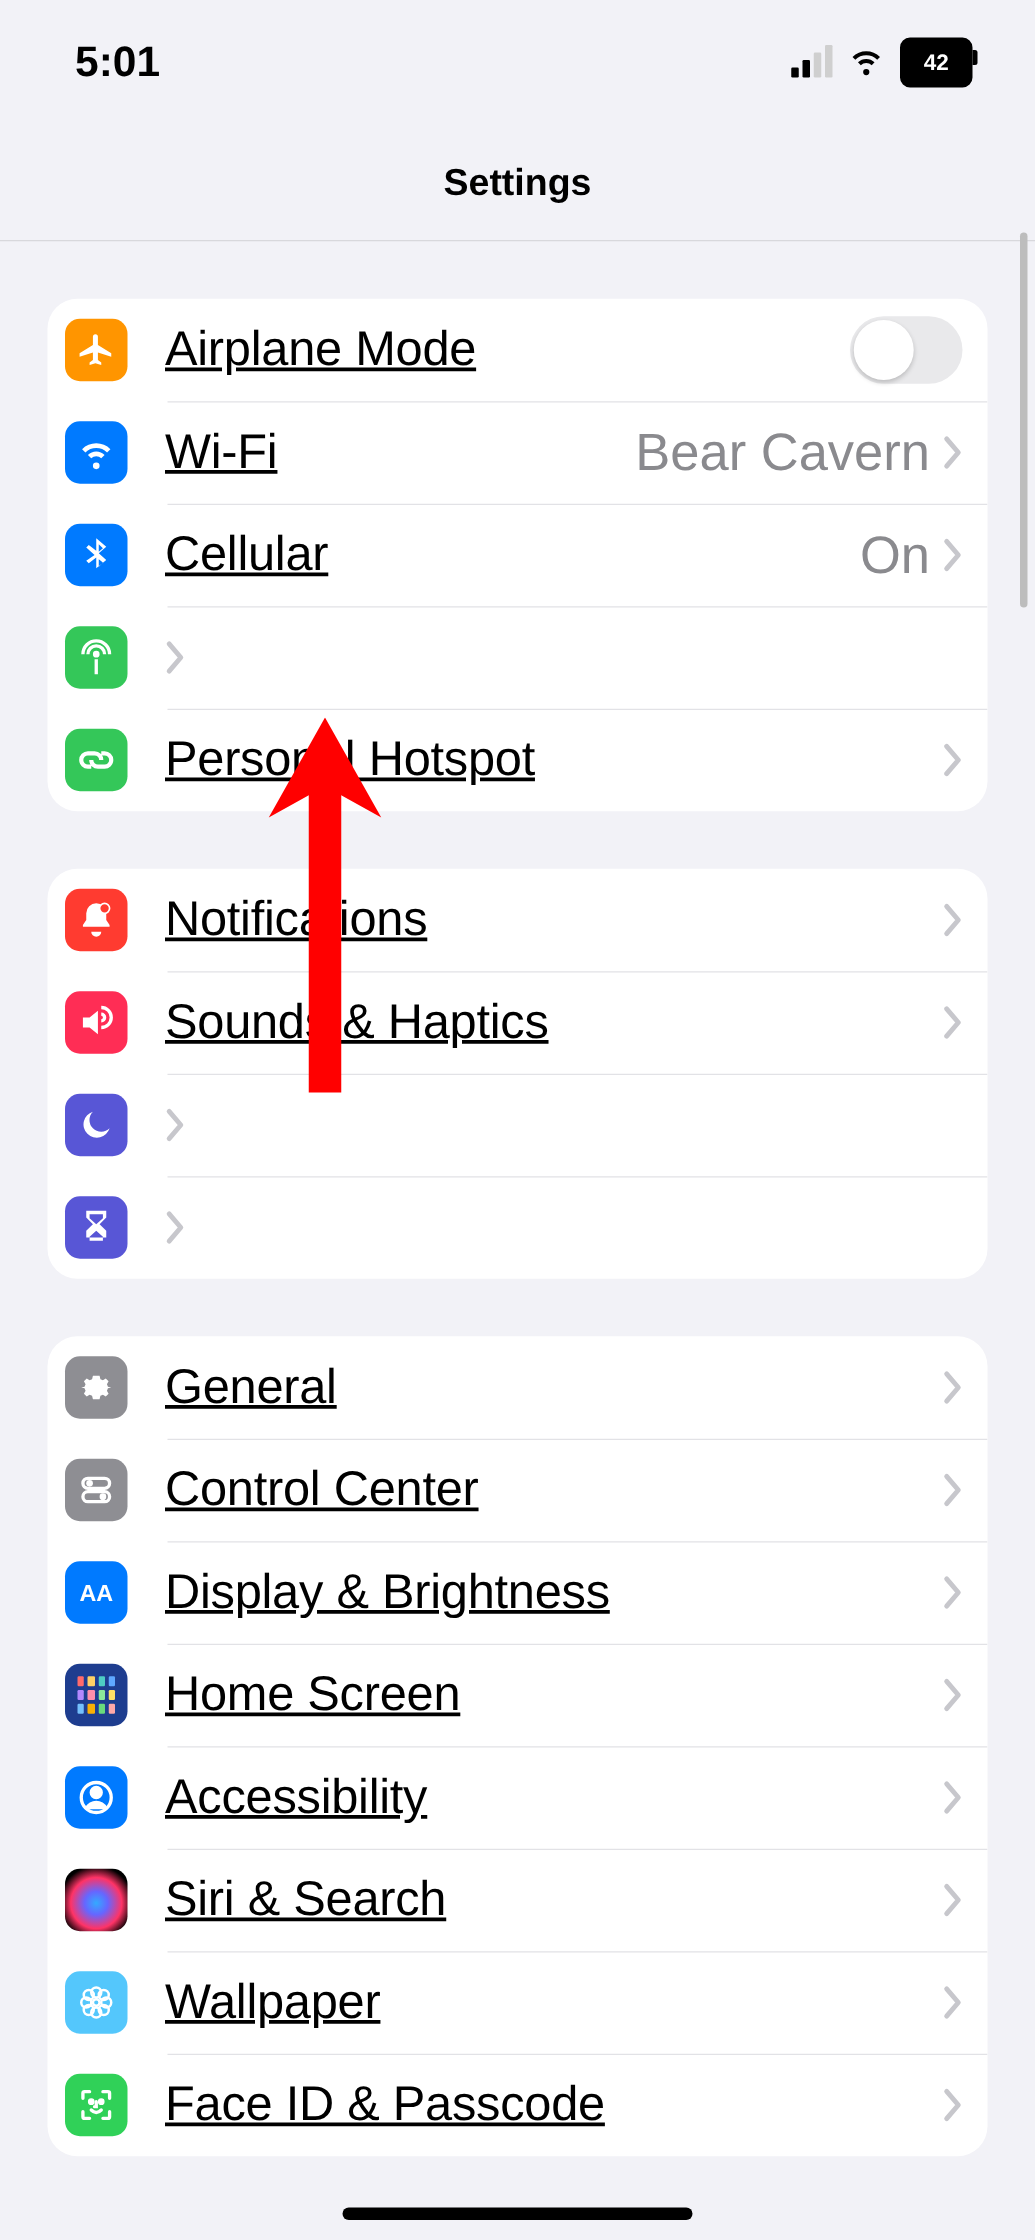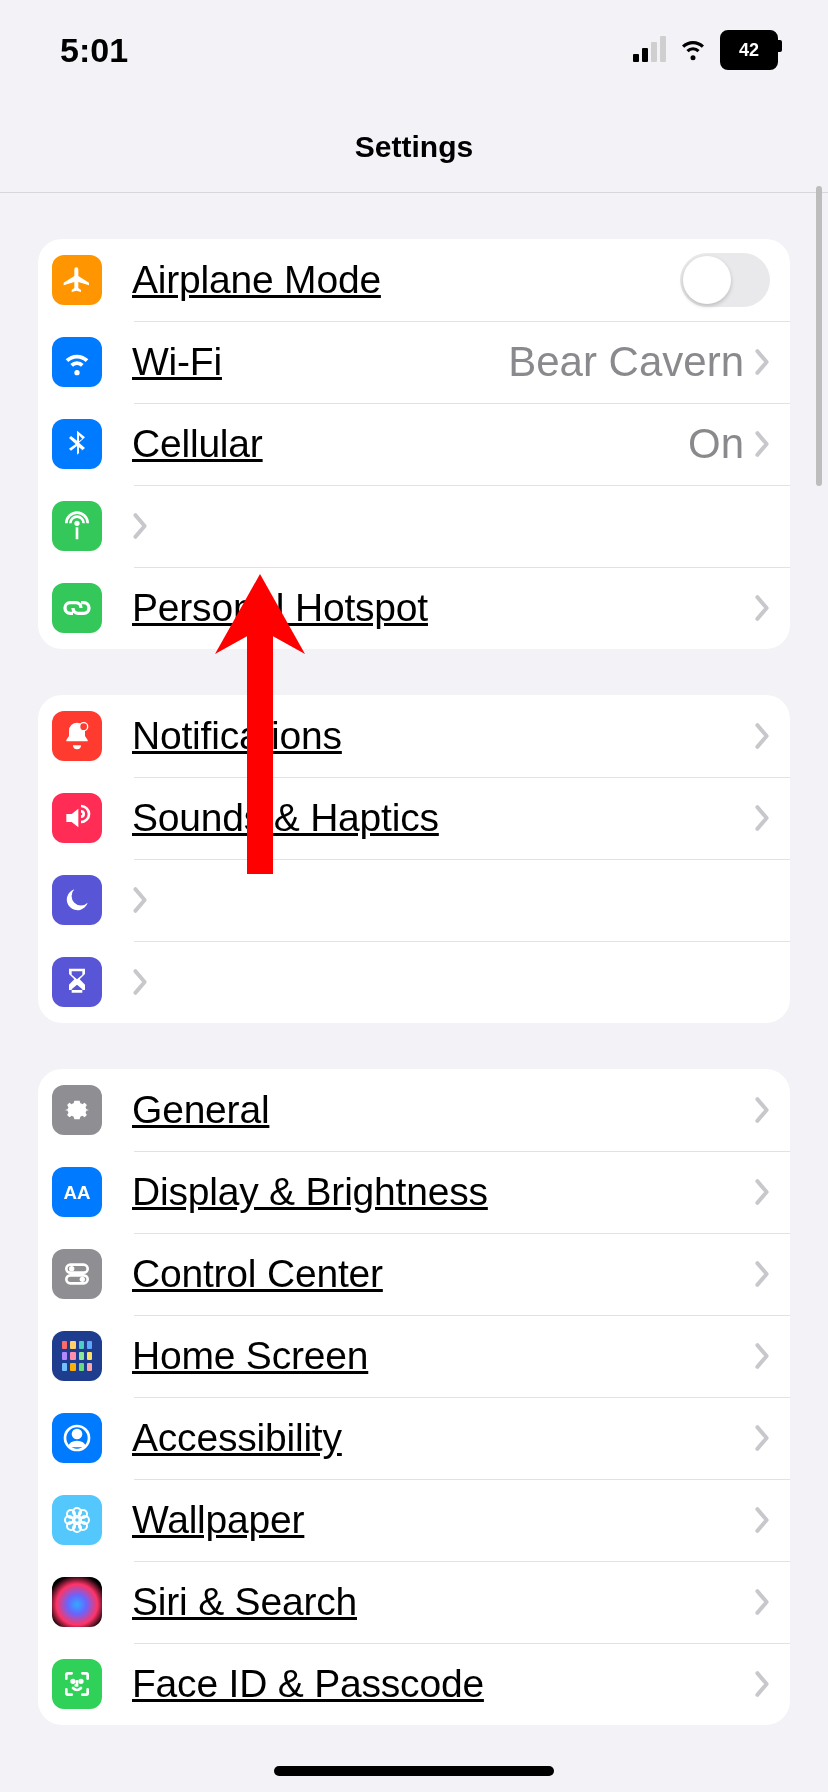--- a/index.html
+++ b/index.html
@@ -287,42 +287,42 @@
           </svg>
         </div>
         <span class="label">General</span>
         <span class="chevron">
           <svg viewBox="0 0 10 18" fill="none" stroke="#c7c7cc" stroke-width="2.5" stroke-linecap="round" stroke-linejoin="round">
             <path d="M2 2l6 7-6 7"></path>
           </svg>
         </span>
       </div>
       <div class="row">
-        <div class="icon-box bg-blue">
-          <svg viewBox="0 0 24 24">
-            <text x="12" y="17" text-anchor="middle" font-size="14" font-weight="700" fill="#fff" font-family="sans-serif">AA</text>
-          </svg>
-        </div>
-        <span class="label">Display &amp; Brightness</span>
-        <span class="chevron">
-          <svg viewBox="0 0 10 18" fill="none" stroke="#c7c7cc" stroke-width="2.5" stroke-linecap="round" stroke-linejoin="round">
-            <path d="M2 2l6 7-6 7"></path>
-          </svg>
-        </span>
-      </div>
-      <div class="row">
         <div class="icon-box bg-gray">
           <svg viewBox="0 0 24 24" fill="#fff">
             <rect x="4" y="5" width="16" height="6" rx="3" fill="none" stroke="#fff" stroke-width="2"></rect>
             <circle cx="8" cy="8" r="2"></circle>
             <rect x="4" y="13" width="16" height="6" rx="3" fill="none" stroke="#fff" stroke-width="2"></rect>
             <circle cx="16" cy="16" r="2"></circle>
           </svg>
         </div>
         <span class="label">Control Center</span>
+        <span class="chevron">
+          <svg viewBox="0 0 10 18" fill="none" stroke="#c7c7cc" stroke-width="2.5" stroke-linecap="round" stroke-linejoin="round">
+            <path d="M2 2l6 7-6 7"></path>
+          </svg>
+        </span>
+      </div>
+      <div class="row">
+        <div class="icon-box bg-blue">
+          <svg viewBox="0 0 24 24">
+            <text x="12" y="17" text-anchor="middle" font-size="14" font-weight="700" fill="#fff" font-family="sans-serif">AA</text>
+          </svg>
+        </div>
+        <span class="label">Display &amp; Brightness</span>
         <span class="chevron">
           <svg viewBox="0 0 10 18" fill="none" stroke="#c7c7cc" stroke-width="2.5" stroke-linecap="round" stroke-linejoin="round">
             <path d="M2 2l6 7-6 7"></path>
           </svg>
         </span>
       </div>
       <div class="row">
         <div class="icon-box icon-home">
           <div class="grid">
             <span style="background:#ff6b6b"></span>
@@ -355,20 +355,29 @@
           </svg>
         </div>
         <span class="label">Accessibility</span>
         <span class="chevron">
           <svg viewBox="0 0 10 18" fill="none" stroke="#c7c7cc" stroke-width="2.5" stroke-linecap="round" stroke-linejoin="round">
             <path d="M2 2l6 7-6 7"></path>
           </svg>
         </span>
       </div>
       <div class="row">
+        <div class="icon-box bg-black icon-siri"></div>
+        <span class="label">Siri &amp; Search</span>
+        <span class="chevron">
+          <svg viewBox="0 0 10 18" fill="none" stroke="#c7c7cc" stroke-width="2.5" stroke-linecap="round" stroke-linejoin="round">
+            <path d="M2 2l6 7-6 7"></path>
+          </svg>
+        </span>
+      </div>
+      <div class="row">
         <div class="icon-box bg-lightblue">
           <svg viewBox="0 0 24 24" fill="none" stroke="#fff" stroke-width="1.5">
             <circle cx="12" cy="12" r="2"></circle>
             <circle cx="12" cy="6" r="3"></circle>
             <circle cx="12" cy="18" r="3"></circle>
             <circle cx="6" cy="12" r="3"></circle>
             <circle cx="18" cy="12" r="3"></circle>
             <circle cx="7.5" cy="7.5" r="3"></circle>
             <circle cx="16.5" cy="7.5" r="3"></circle>
             <circle cx="7.5" cy="16.5" r="3"></circle>
@@ -376,29 +385,20 @@
           </svg>
         </div>
         <span class="label">Wallpaper</span>
         <span class="chevron">
           <svg viewBox="0 0 10 18" fill="none" stroke="#c7c7cc" stroke-width="2.5" stroke-linecap="round" stroke-linejoin="round">
             <path d="M2 2l6 7-6 7"></path>
           </svg>
         </span>
       </div>
       <div class="row">
-        <div class="icon-box bg-black icon-siri"></div>
-        <span class="label">Siri &amp; Search</span>
-        <span class="chevron">
-          <svg viewBox="0 0 10 18" fill="none" stroke="#c7c7cc" stroke-width="2.5" stroke-linecap="round" stroke-linejoin="round">
-            <path d="M2 2l6 7-6 7"></path>
-          </svg>
-        </span>
-      </div>
-      <div class="row">
         <div class="icon-box bg-green2">
           <svg viewBox="0 0 24 24" fill="none" stroke="#fff" stroke-width="2" stroke-linecap="round">
             <path d="M4 8V5a1 1 0 011-1h3M20 8V5a1 1 0 00-1-1h-3M4 16v3a1 1 0 001 1h3M20 16v3a1 1 0 01-1 1h-3"></path>
             <circle cx="9" cy="10" r="1" fill="#fff"></circle>
             <circle cx="15" cy="10" r="1" fill="#fff"></circle>
             <path d="M9 15c1 1 2 1.5 3 1.5s2-.5 3-1.5M12 10v3h-1"></path>
           </svg>
         </div>
         <span class="label">Face ID &amp; Passcode</span>
         <span class="chevron">

